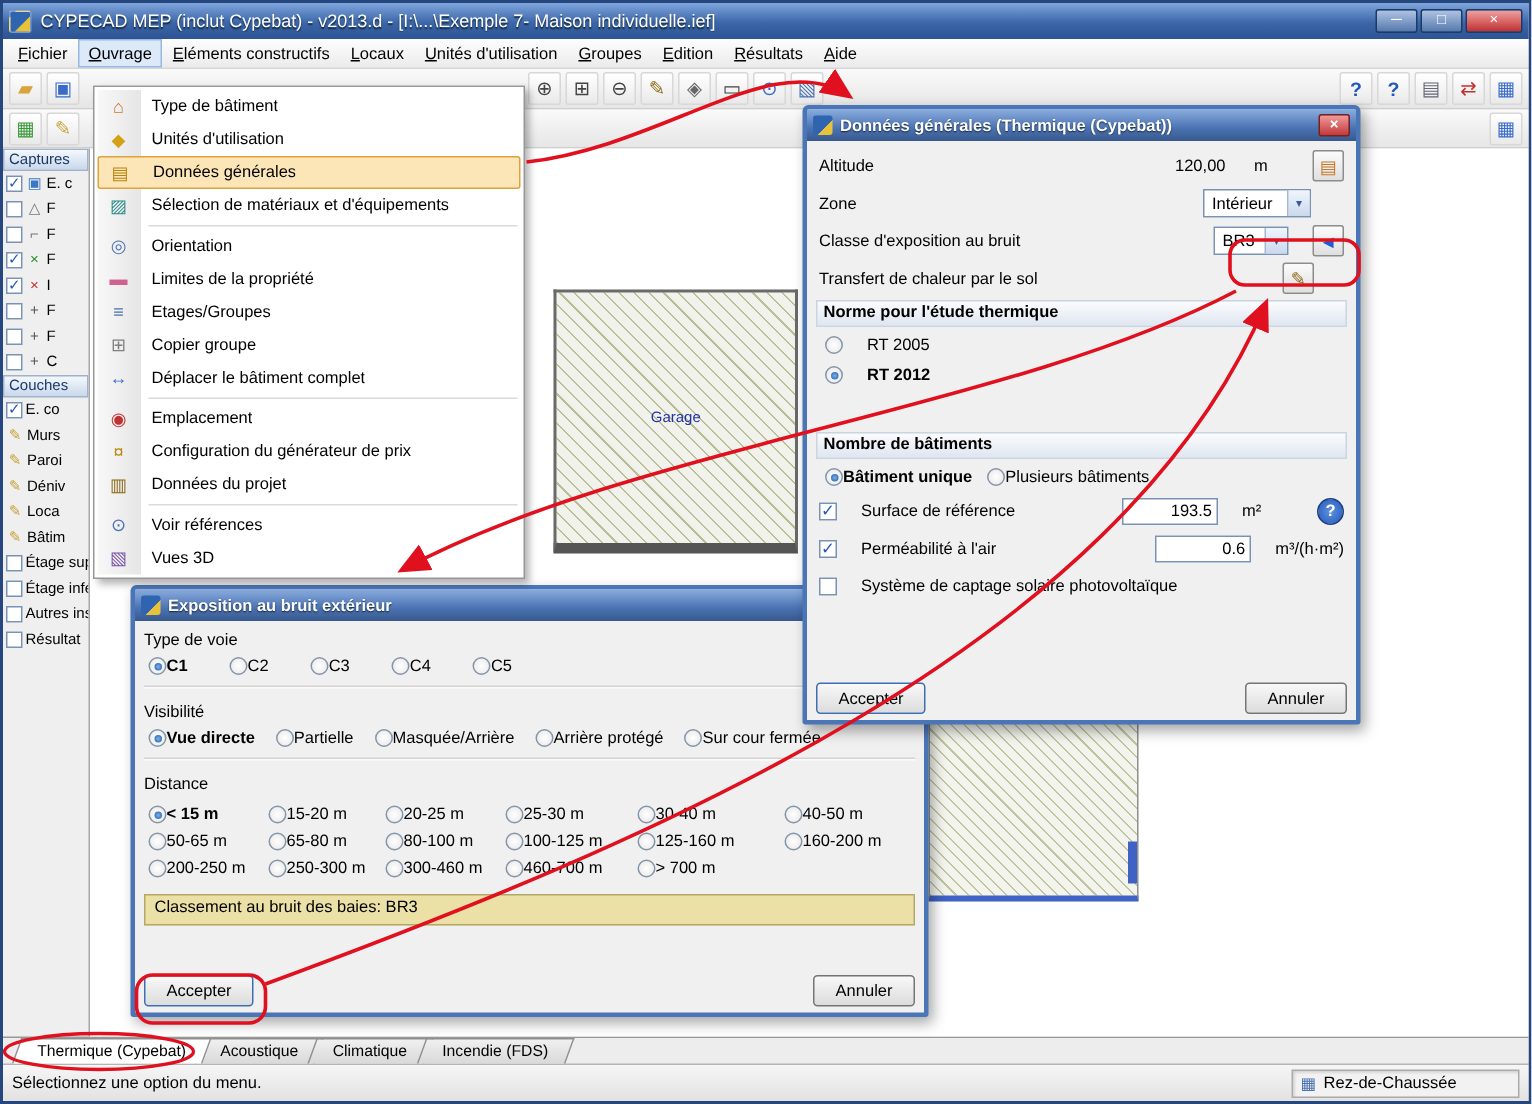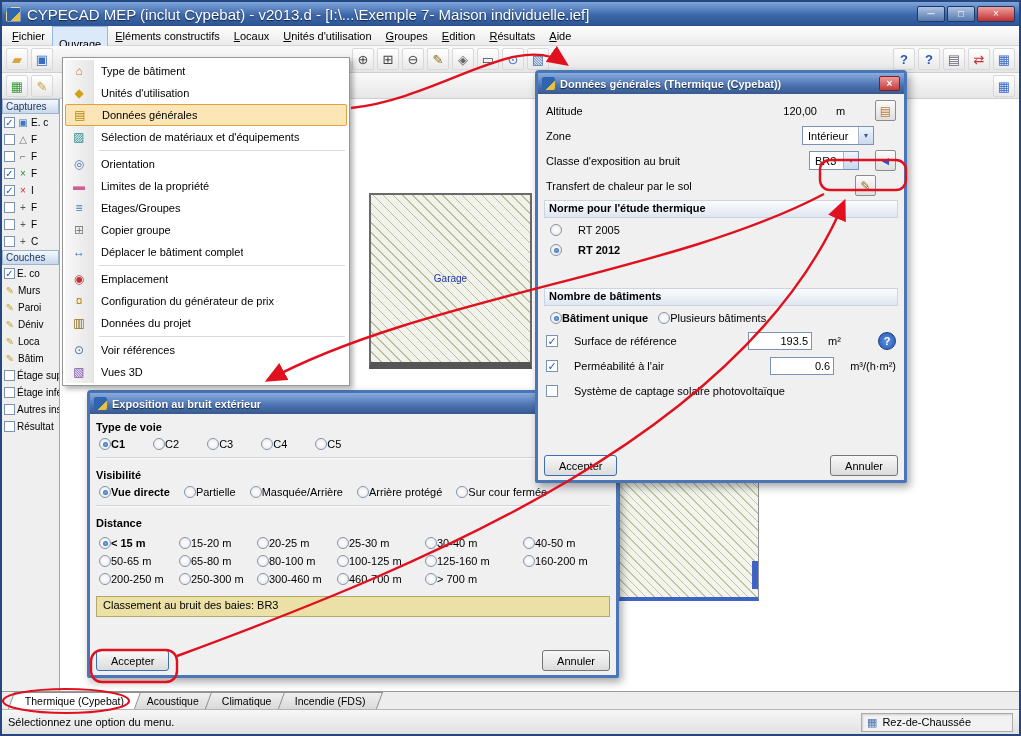--- a/index.html
+++ b/index.html
@@ -2,30 +2,30 @@
 <html><head>
 <meta charset="utf-8">
 <style>
 *{margin:0;padding:0;box-sizing:border-box}
 html,body{width:1021px;height:736px}
 body{font-family:"Liberation Sans","DejaVu Sans",sans-serif;font-size:11px;color:#000;overflow:hidden}
 .window{position:relative;width:1021px;height:736px;display:flex;flex-direction:column;background:#EDEDED;border:2px solid #26477E}
 
 .titlebar{height:24px;background:linear-gradient(#7FA5DC,#3B66A8 55%,#2D5494);display:flex;align-items:center;padding:0 4px;color:#fff;flex:none}
 .app-icon{width:15px;height:15px;background:linear-gradient(135deg,#2E64B0 62%,#E8C23A 62%);border:1px solid rgba(255,255,255,.35);border-radius:2px;flex:none}
-.title-text{flex:1;font-size:15px;white-space:nowrap;overflow:hidden;margin-left:6px;text-shadow:0 1px 1px #123}
+.title-text{flex:1;font-size:12px;white-space:nowrap;overflow:hidden;margin-left:6px;text-shadow:0 1px 1px #123}
 .win-btns{display:flex;gap:2px;flex:none}
 .win-btn{width:28px;height:16px;border:1px solid #1C3A66;border-radius:2px;background:linear-gradient(#AFC4E4,#5578AC);color:#fff;font-size:10px;line-height:14px;text-align:center}
 .win-btn.close{background:linear-gradient(#F0A0A0,#C03030);width:38px}
 
 .menubar{height:20px;background:linear-gradient(#FDFDFD,#EBEBEB);display:flex;align-items:stretch;padding-left:3px;border-bottom:1px solid #D6D6D6;flex:none}
 .mb-item{padding:0 7px;display:flex;align-items:center}
 .mb-item>span{display:inline-block}
 .mb-item>span::first-letter{text-decoration:underline}
-.mb-item.open{background:#DCE9F9;border:1px solid #98B8E0;padding:17px 6px}
+.mb-item.open{background:#DCE9F9;border:1px solid #98B8E0;padding:0 6px}
 
 .toolbar{position:relative;height:27px;background:linear-gradient(#FAFAFA,#E6E6E6);border-bottom:1px solid #CFCFCF;flex:none}
 .toolbar.t2{height:26px}
 .tb-cluster{position:absolute;top:2px;display:flex;gap:3px}
 .tb-icon{width:22px;height:22px;border:1px solid #D8D8D8;border-radius:2px;background:linear-gradient(#FFF,#E9E9E9);display:flex;align-items:center;justify-content:center;font-size:13px}
 
 .main{flex:1;display:flex;min-height:0}
 .sidebar{width:58px;background:#EFEFEF;border-right:1px solid #A8A8A8;display:flex;flex-direction:column;overflow:hidden;flex:none}
 .panel-head{height:15px;background:linear-gradient(#F4F8FD,#C9D8EC);border:1px solid #9FB3CB;font-size:10px;padding:1px 3px;color:#1D3A63;white-space:nowrap;overflow:hidden;flex:none}
 .sb-item{display:flex;align-items:center;gap:2px;height:17px;padding:0 2px;font-size:10px;white-space:nowrap;overflow:hidden;flex:none}
@@ -79,21 +79,21 @@
 .numfld{height:18px;width:64px;border:1px solid #7A93B3;background:#fff;padding:0 3px;display:flex;align-items:center;justify-content:flex-end;flex:none}
 .btn{height:21px;border:1px solid #757575;border-radius:3px;background:linear-gradient(#F8F8F8,#DCDCDC);padding:0 14px;display:flex;align-items:center;font-size:11px;flex:none}
 .btn.default{border:1px solid #3C6EB4}
 .help-btn{width:18px;height:18px;border-radius:50%;background:radial-gradient(#5E92E0,#2458B8);color:#fff;font-weight:bold;display:flex;align-items:center;justify-content:center;border:1px solid #1A3E80;font-size:11px;flex:none}
 .btn-row{display:flex;justify-content:space-between;margin-top:auto;flex:none}
 .spacer26{height:26px;flex:none}
 .mr22{margin-right:22px}
 .mr20{margin-right:20px}
 .bold{font-weight:bold}
 
-.grp-label{font-weight:bold;margin:3px 0 5px;flex:none}
+.grp-label{font-weight:normal;margin:3px 0 5px;flex:none}
 .rrow{display:flex;align-items:center;gap:28px;padding-left:3px;flex:none}
 .rrow.vis{gap:14px}
 .ritem{display:flex;align-items:flex-end;gap:0;white-space:nowrap}
 .groove{height:2px;border-top:1px solid #D2D2D2;border-bottom:1px solid #FBFBFB;margin:7px 0;flex:none}
 .dist-grid{display:grid;grid-template-columns:80px 78px 80px 88px 98px 1fr;row-gap:6px;margin:3px 0 2px 3px;flex:none}
 .info-bar{margin-top:9px;height:21px;background:#EBE0A6;border:1px solid #B3A865;padding:2px 6px;white-space:nowrap;overflow:hidden;flex:none}
 
 .annot{position:absolute;inset:0;z-index:50;pointer-events:none}
 </style>
 </head>

